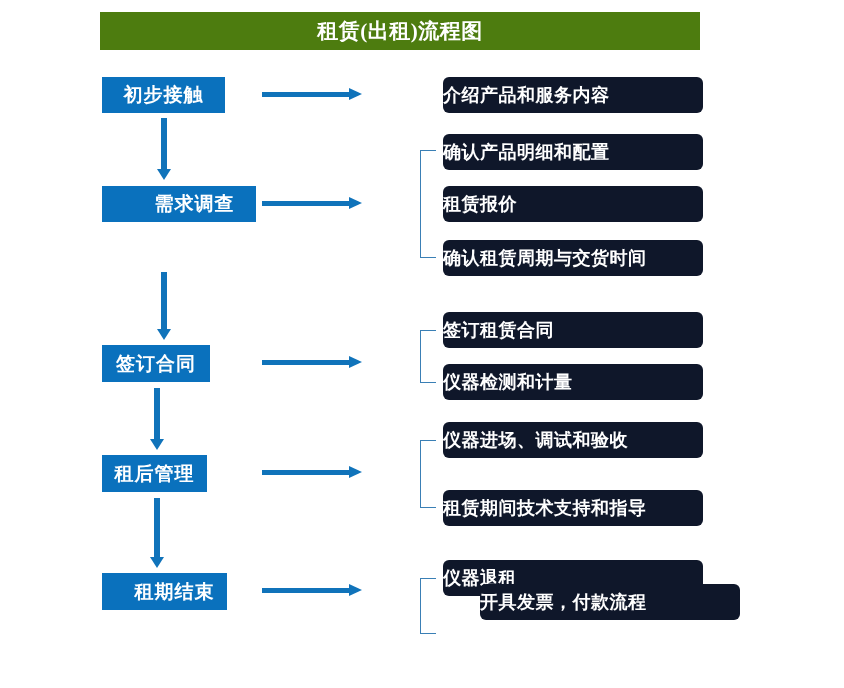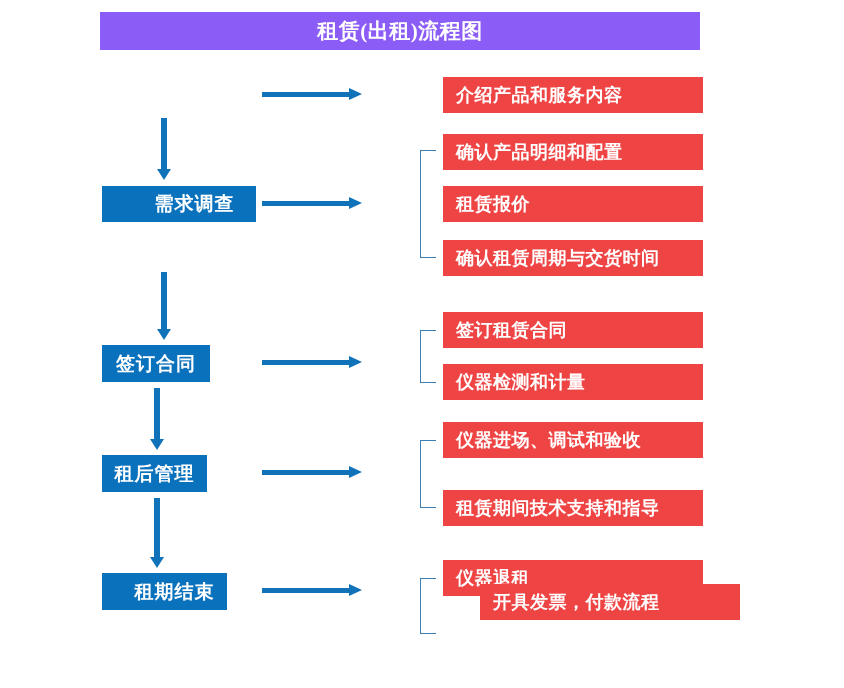--- a/index.html
+++ b/index.html
@@ -14,21 +14,21 @@
     background: #ffffff;
     overflow: hidden;
     font-family: "Liberation Serif", "DejaVu Serif", serif;
   }
   .title-bar {
     position: absolute;
     left: 100px;
     top: 12px;
     width: 600px;
     height: 38px;
-    background: #8b5cf6;
+    background: #4d7c0f;
     color: #ffffff;
     display: flex;
     align-items: center;
     justify-content: center;
     font-size: 21px;
     font-weight: bold;
     letter-spacing: 0.5px;
   }
   .stage-box {
     position: absolute;
@@ -39,29 +39,29 @@
     justify-content: center;
     font-size: 19px;
     font-weight: bold;
     letter-spacing: 1px;
   }
   .detail-box {
     position: absolute;
     left: 443px;
     width: 260px;
     height: 36px;
-    background: #ef4444;
+    background: #0f172a;
     color: #ffffff;
     display: flex;
     align-items: center;
     font-size: 18px;
     font-weight: bold;
-    padding-left: 13px;
     box-sizing: border-box;
     letter-spacing: 0.5px;
+    border-radius: 6px;
   }
   
   .h-arrow {
     position: absolute;
     height: 18px;
     width: 100px;
   }
   .h-arrow .shaft {
     position: absolute;
     left: 0;
@@ -113,20 +113,21 @@
     box-sizing: border-box;
   }
 </style>
 </head>
 <body>
 
 <div id="canvas">
 
   <div class="title-bar">租赁(出租)流程图</div>
 
+  <div class="stage-box" style="left:102px; top:77px; width:123px; height:36px;">初步接触</div>
 
   <div class="stage-box" style="left:102px; top:186px; width:123px; height:36px;padding-left:31px;">需求调查</div>
 
   <div class="stage-box" style="left:102px; top:345px; width:108px; height:37px;">签订合同</div>
 
   <div class="stage-box" style="left:102px; top:455px; width:105px; height:37px;">租后管理</div>
 
   <div class="stage-box" style="left:102px; top:573px; width:105px; height:37px;padding-left:20px;">租期结束</div>
 
   <div class="v-arrow" style="left:155px; top:118px; height:62px;">

